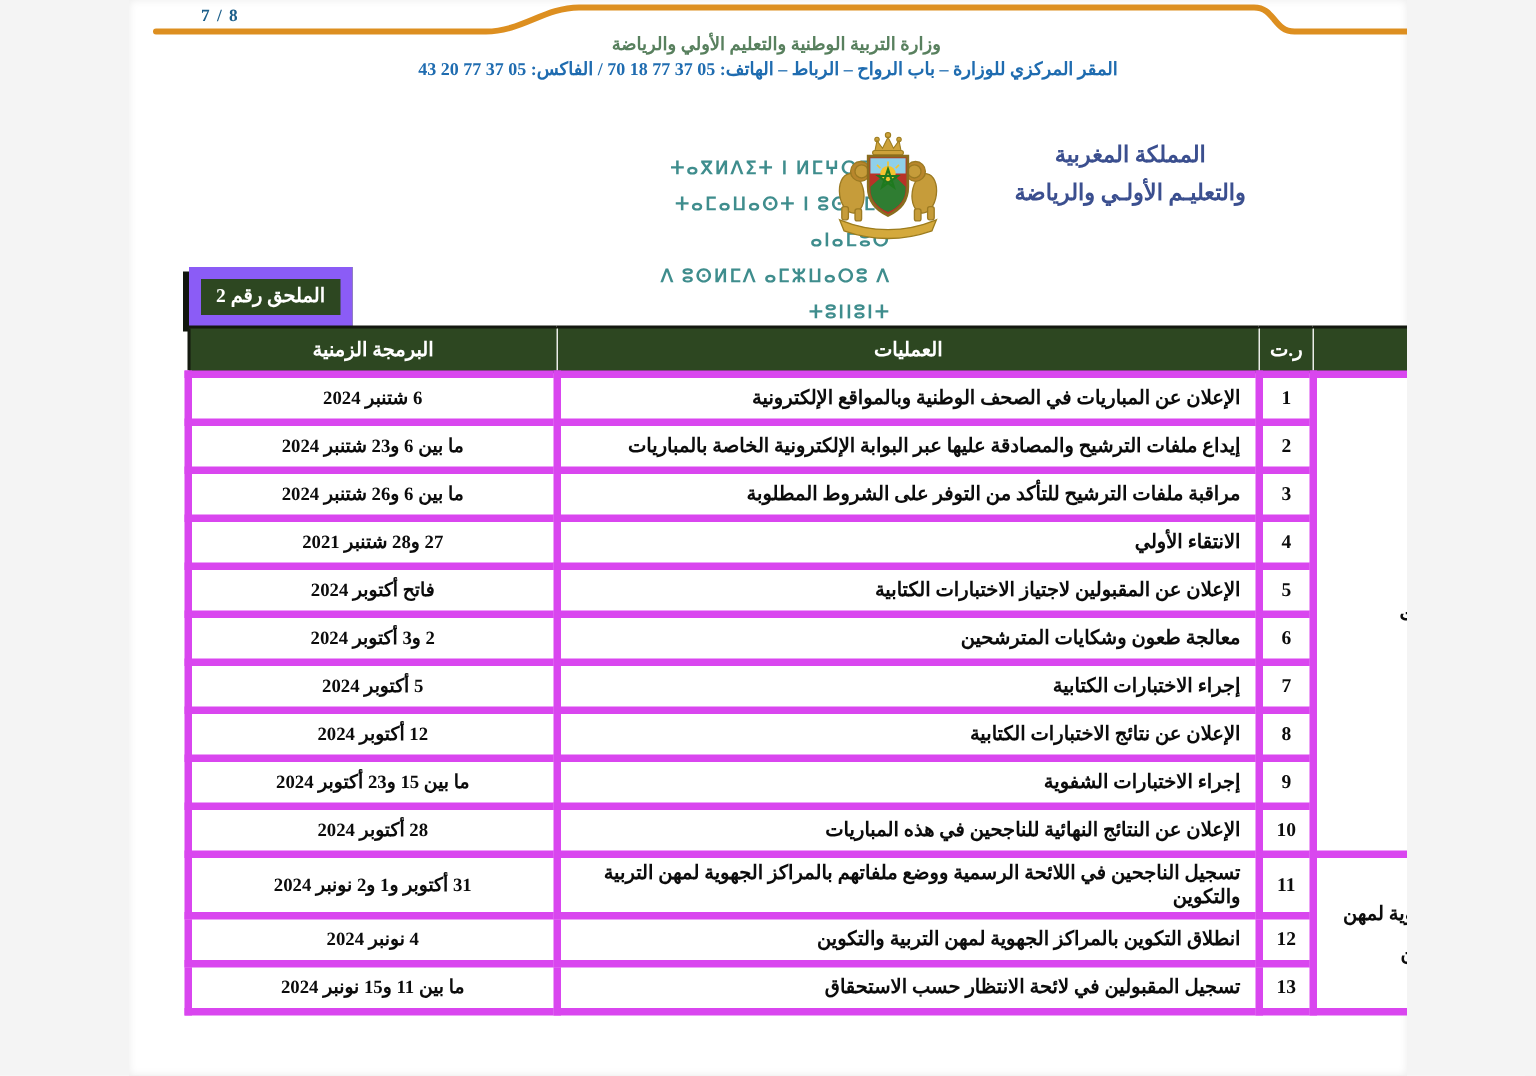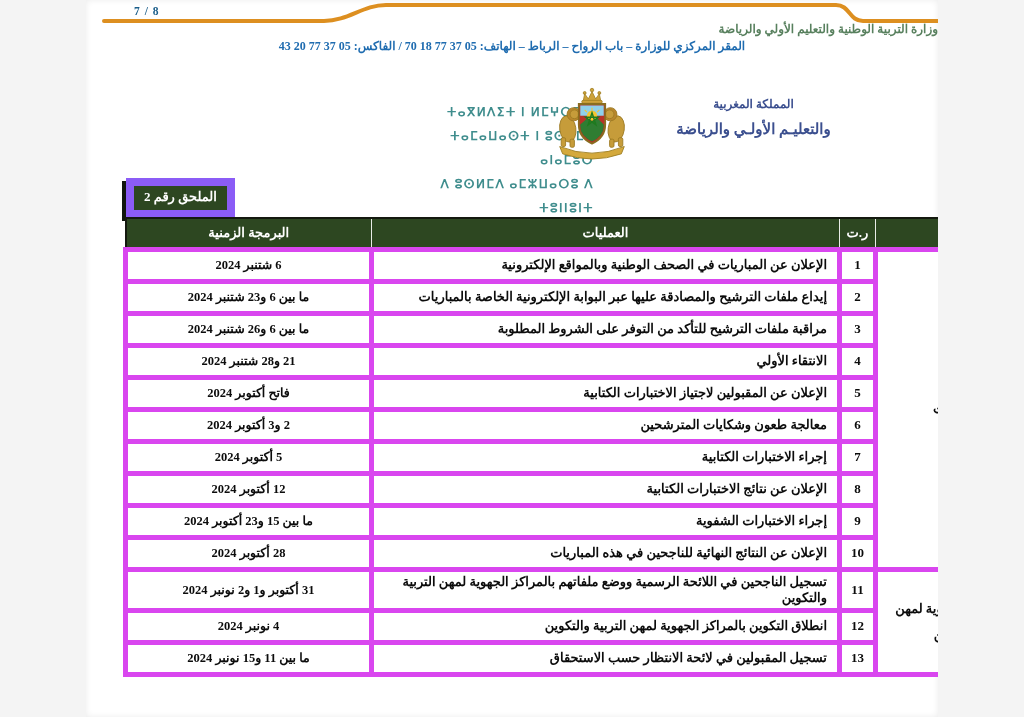--- a/index.html
+++ b/index.html
@@ -10,38 +10,38 @@
     font-family:Liberation Serif, serif;
     box-shadow: inset 0 0 6px rgba(0,0,0,.08);
   }
   .page-number{
     position:absolute; left:48px; top:5px;
     color:var(--page-number-blue,#1b5e8a); font-size:11.5px; font-weight:bold;
     letter-spacing:1px;
   }
   .letterhead-line{ position:absolute; left:0; top:0; }
   .lh1{
-    position:absolute; left:0; right:0; top:22px; 
+    position:absolute; left:0; right:0; top:22px; text-align:center;
     color:var(--ministry-green,#58805e); font-size:12px; font-weight:bold;padding-left:11px;
   }
   .lh2{
     position:absolute; left:0; right:0; top:39px; text-align:center;
     color:var(--address-blue,#1f6cb0); font-size:12px; font-weight:bold;
   }
   .tifinagh{
     position:absolute; left:348px; top:100px; width:160px;
     text-align:right; color:var(--tifinagh-teal,#3f8d8d);
     font-size:12px; font-weight:bold; line-height:24px; letter-spacing:1.5px;
   }
   .emblem{ position:absolute; left:462px; top:86px; }
   .arabic-logo{
     position:absolute; left:560px; top:92px; width:215px; text-align:center;
     color:var(--calligraphy-navy,#3b4f8f); font-weight:bold; line-height:25px;
   }
-  .arabic-logo .al1{ font-size:12px; }
+  .arabic-logo .al1{ font-size:15px; }
   .arabic-logo .al2, .arabic-logo .al3{ font-size:15px; }
   .annex-badge{
     position:absolute; left:40px; top:178px; min-width:88px; padding:3px 10px 5px;
     background:var(--header-green,#2d4721); color:#fff;
     font-size:13px; font-weight:bold; text-align:center;
     border:8px solid #8b5cf6; box-shadow:-4px 3px 0 #11160e;
   }
   .doc-title{
     position:absolute; left:140px; right:155px; top:181px; text-align:center;
     color:#0d0d0d; font-size:15px; font-weight:bold;
@@ -161,21 +161,21 @@
           <td class="date-cell">ما بين 6 و23 شتنبر 2024</td>
         </tr>
         <tr>
           <td class="num-cell">3</td>
           <td class="op-cell">مراقبة ملفات الترشيح للتأكد من التوفر على الشروط المطلوبة</td>
           <td class="date-cell">ما بين 6 و26 شتنبر 2024</td>
         </tr>
         <tr>
           <td class="num-cell">4</td>
           <td class="op-cell">الانتقاء الأولي</td>
-          <td class="date-cell">21 و28 شتنبر 2024</td>
+          <td class="date-cell">27 و28 شتنبر 2021</td>
         </tr>
         <tr>
           <td class="num-cell">5</td>
           <td class="op-cell">الإعلان عن المقبولين لاجتياز الاختبارات الكتابية</td>
           <td class="date-cell">فاتح أكتوبر 2024</td>
         </tr>
         <tr>
           <td class="num-cell">6</td>
           <td class="op-cell">معالجة طعون وشكايات المترشحين</td>
           <td class="date-cell">2 و3 أكتوبر 2024</td>

